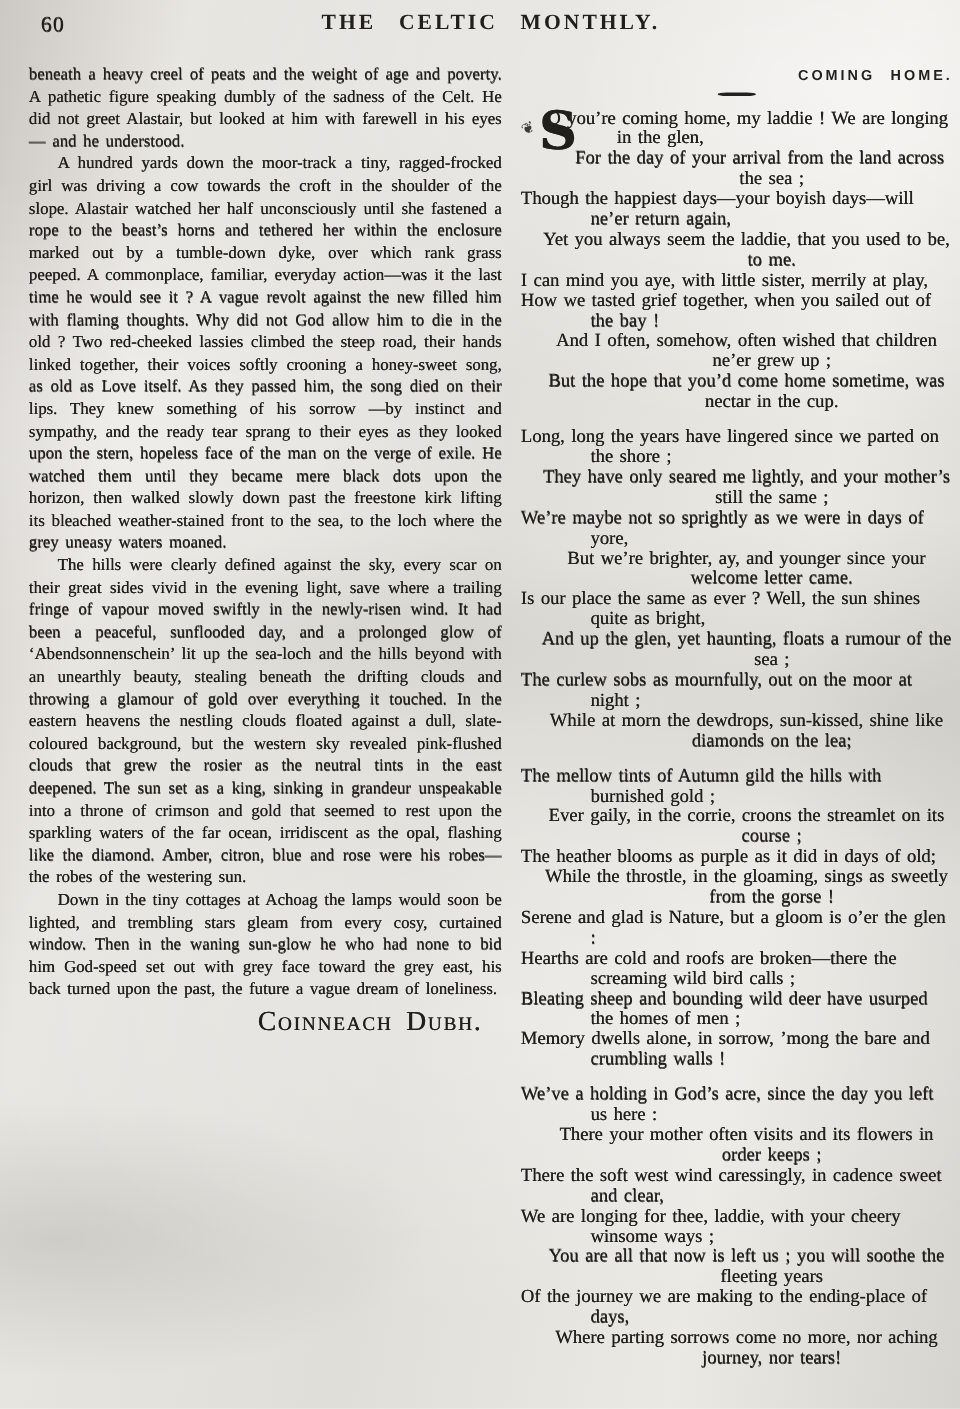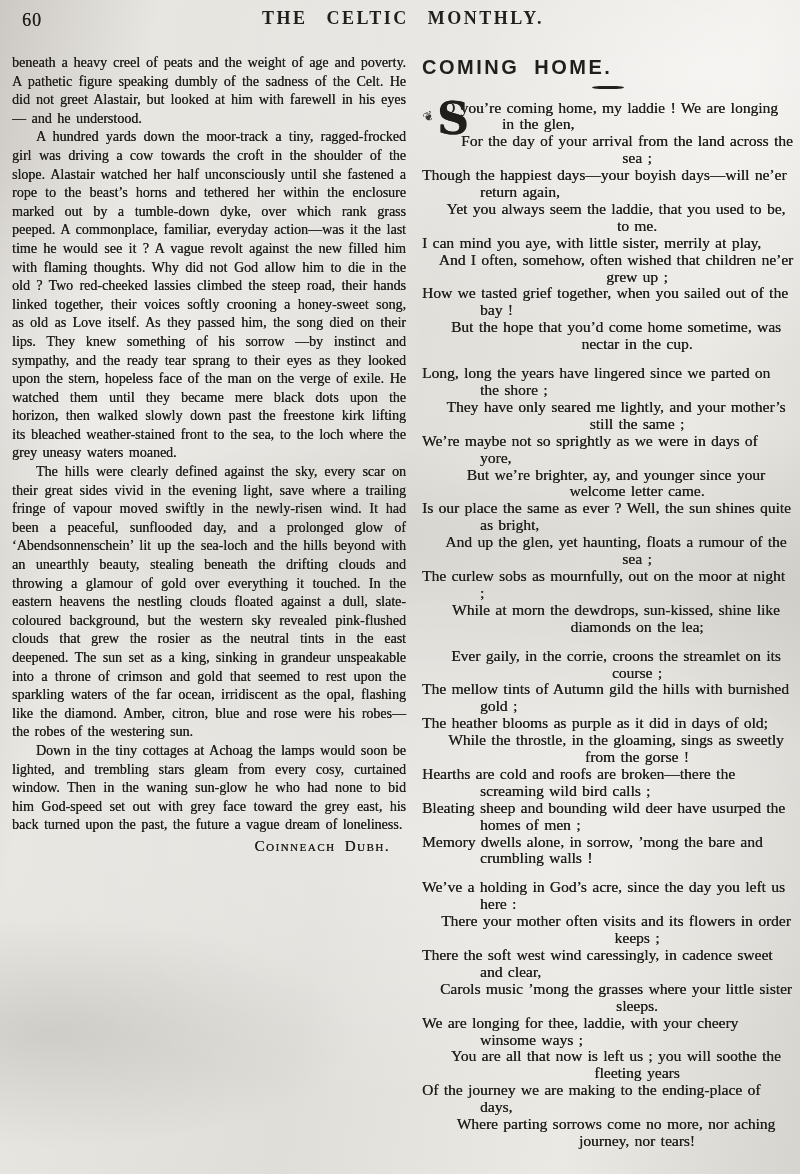--- a/index.html
+++ b/index.html
@@ -12,21 +12,21 @@
     color: #211f1c;
     background:
       radial-gradient(120% 45% at 88% 6%, rgba(255,255,255,.55) 0%, rgba(255,255,255,0) 55%),
       radial-gradient(80% 30% at 12% 30%, rgba(255,255,255,.30) 0%, rgba(255,255,255,0) 60%),
       radial-gradient(110% 40% at 55% 72%, rgba(255,255,255,.28) 0%, rgba(255,255,255,0) 55%),
       radial-gradient(90% 22% at 95% 50%, rgba(150,148,140,.22) 0%, rgba(150,148,140,0) 60%),
       radial-gradient(70% 18% at 6% 88%, rgba(140,138,130,.26) 0%, rgba(140,138,130,0) 55%),
       radial-gradient(60% 12% at 40% 45%, rgba(150,148,142,.14) 0%, rgba(150,148,142,0) 60%),
       linear-gradient(100deg, #ccc9c4 0%, #e8e6e1 16%, #e0ded9 48%, #ebe9e4 76%, #d6d4cf 100%);
   }
-  .page { width: 100%; height: 100%; box-sizing: border-box; padding: 8px 6px 0 12px; }
+  .page { width: 100%; height: 100%; box-sizing: border-box; padding: 8px 6px 0 24px; }
 
   
   .hdr { position: relative; height: 34px; }
   .hdr .pageno {
     position: absolute; left: 10px; top: 2px;
     font-size: 18px; letter-spacing: 1px;
     text-shadow: 0.3px 0.3px 0 #2a2825;
   }
   .hdr .journal {
     margin: 0; text-align: center;
@@ -47,33 +47,33 @@
     text-align: justify;
     text-indent: 24px;
     word-spacing: 2px;
     text-shadow: 0.25px 0.25px 0 #33312e;
   }
   .prose p.cont { text-indent: 0; }
   .sig {
     margin-top: 3px;
     text-align: right;
     font-variant: small-caps;
-    font-size: 15px;
+    font-size: 23px;
     letter-spacing: 1.5px; word-spacing: 4px;
     text-shadow: 0.3px 0.3px 0 #2a2825;
   }
   .sig.left-sig  { padding-right: 16px; }
 
   
   .poem-title {
     margin: 2px 0 0;
-    text-align: left;
+    text-align: right;
     font-family: "Liberation Sans", sans-serif;
     font-weight: bold;
-    font-size: 20px;
+    font-size: 12px;
     letter-spacing: 2.5px; word-spacing: 7px;
   }
   .title-rule {
     width: 32px; height: 2.5px;
     background: #23211e;
     margin: 7px auto 11px;
     border-radius: 40% / 100%;
   }
   .stanza { margin: 0 0 12px; position: relative; }
   .pline {
@@ -122,51 +122,51 @@
       <h2 class="poem-title">COMING HOME.</h2>
       <div class="title-rule"></div>
 
       <div class="stanza">
         <span class="ornament">❦</span>
         <div class="pline"><span class="dropcap">S</span><span>O you’re coming home, my laddie ! We are longing in the glen,</span></div>
         <div class="pline ind">For the day of your arrival from the land across the sea ;</div>
         <div class="pline">Though the happiest days—your boyish days—will ne’er return again,</div>
         <div class="pline ind">Yet you always seem the laddie, that you used to be, to me.</div>
         <div class="pline">I can mind you aye, with little sister, merrily at play,</div>
+        <div class="pline">How we tasted grief together, when you sailed out of the bay !</div>
         <div class="pline ind">And I often, somehow, often wished that children ne’er grew up ;</div>
-        <div class="pline">How we tasted grief together, when you sailed out of the bay !</div>
         <div class="pline ind">But the hope that you’d come home sometime, was nectar in the cup.</div>
       </div>
 
       <div class="stanza">
         <div class="pline">Long, long the years have lingered since we parted on the shore ;</div>
         <div class="pline ind">They have only seared me lightly, and your mother’s still the same ;</div>
         <div class="pline">We’re maybe not so sprightly as we were in days of yore,</div>
         <div class="pline ind">But we’re brighter, ay, and younger since your welcome letter came.</div>
         <div class="pline">Is our place the same as ever ?  Well, the sun shines quite as bright,</div>
         <div class="pline ind">And up the glen, yet haunting, floats a rumour of the sea ;</div>
         <div class="pline">The curlew sobs as mournfully, out on the moor at night ;</div>
         <div class="pline ind">While at morn the dewdrops, sun-kissed, shine like diamonds on the lea;</div>
       </div>
 
       <div class="stanza">
+        <div class="pline">The mellow tints of Autumn gild the hills with burnished gold ;</div>
         <div class="pline ind">Ever gaily, in the corrie, croons the streamlet on its course ;</div>
-        <div class="pline">The mellow tints of Autumn gild the hills with burnished gold ;</div>
         <div class="pline">The heather blooms as purple as it did in days of old;</div>
         <div class="pline ind">While the throstle, in the gloaming, sings as sweetly from the gorse !</div>
+        <div class="pline">Serene and glad is Nature, but a gloom is o’er the glen :</div>
         <div class="pline">Hearths are cold and roofs are broken—there the screaming wild bird calls ;</div>
         <div class="pline">Bleating sheep and bounding wild deer have usurped the homes of men ;</div>
         <div class="pline">Memory dwells alone, in sorrow, ’mong the bare and crumbling walls !</div>
       </div>
 
       <div class="stanza">
         <div class="pline">We’ve a holding in God’s acre, since the day you left us here :</div>
         <div class="pline ind">There your mother often visits and its flowers in order keeps ;</div>
         <div class="pline">There the soft west wind caressingly, in cadence sweet and clear,</div>
-        <div class="pline ind">Carols music ’mong the grasses where your little sister sleeps.</div>
         <div class="pline">We are longing for thee, laddie, with your cheery winsome ways ;</div>
         <div class="pline ind">You are all that now is left us ; you will soothe the fleeting years</div>
         <div class="pline">Of the journey we are making to the ending-place of days,</div>
         <div class="pline ind">Where parting sorrows come no more, nor aching journey, nor tears!</div>
       </div>
 
     </section>
 
   </div>
 </div>

